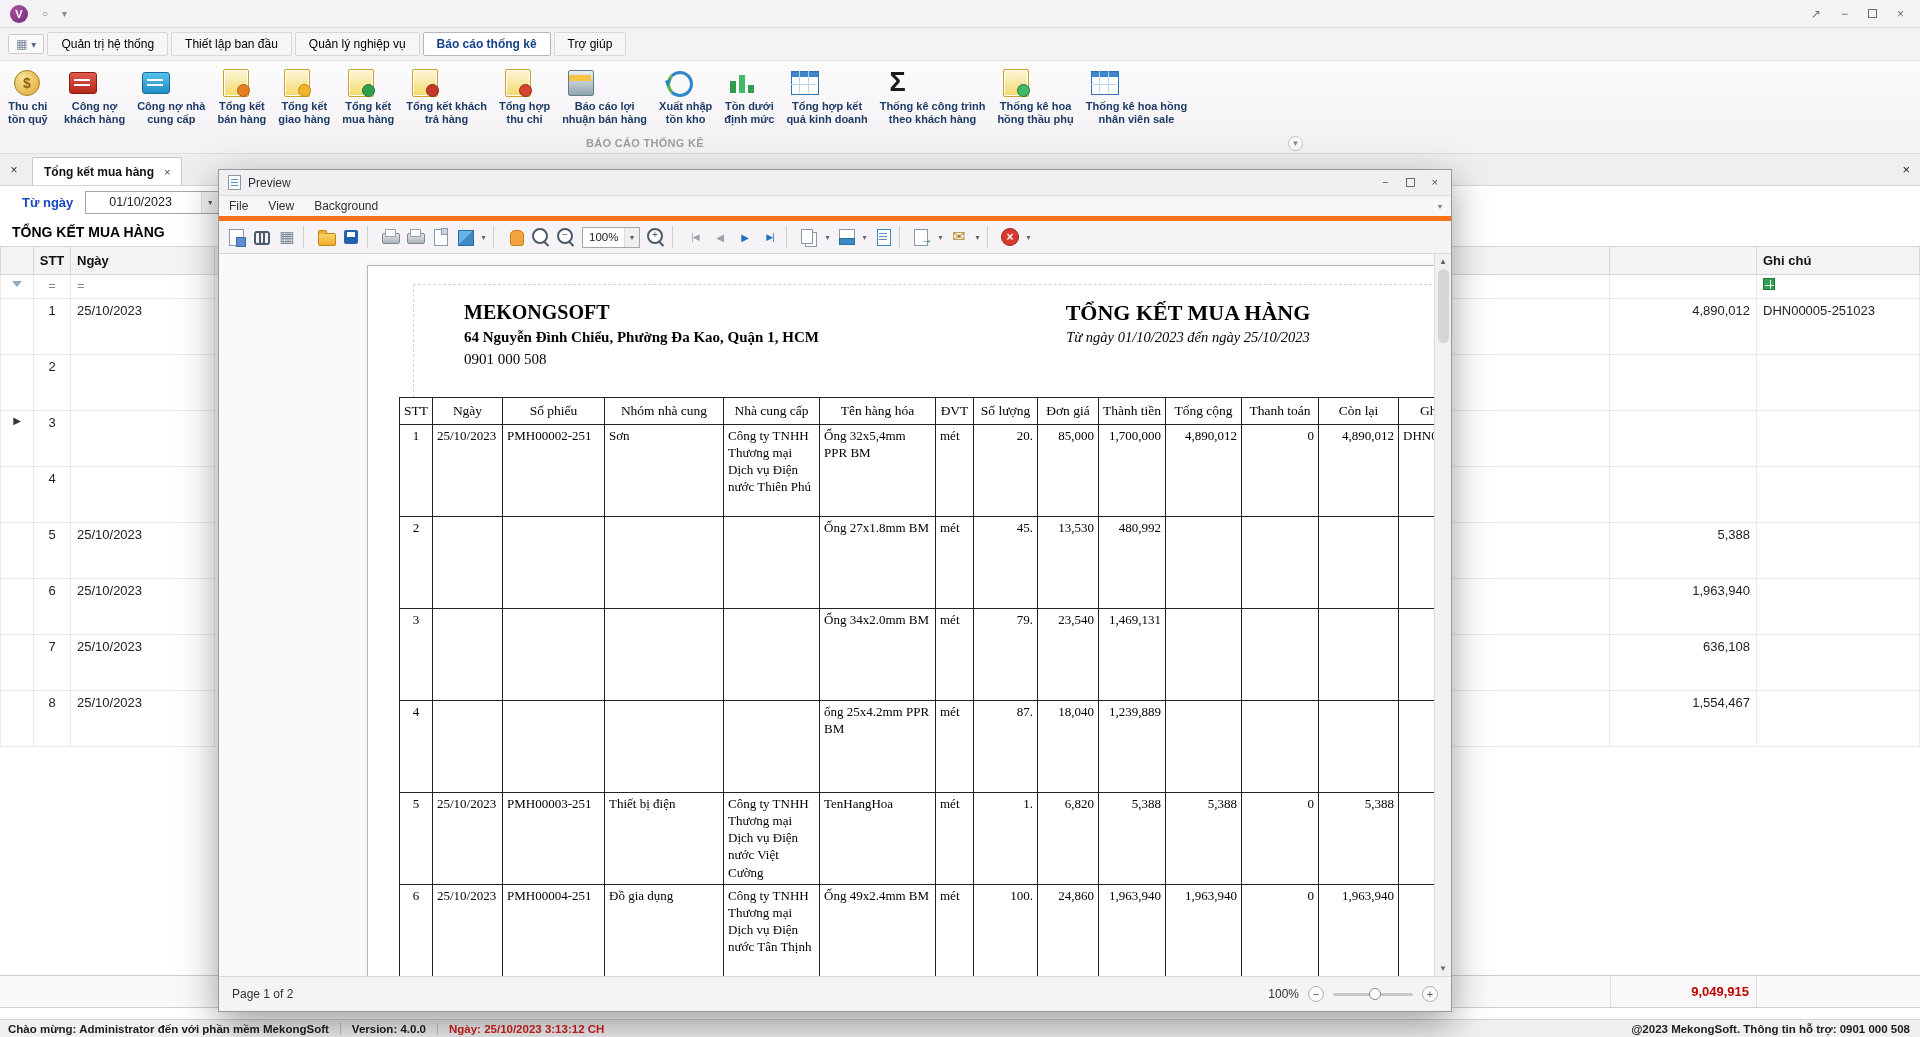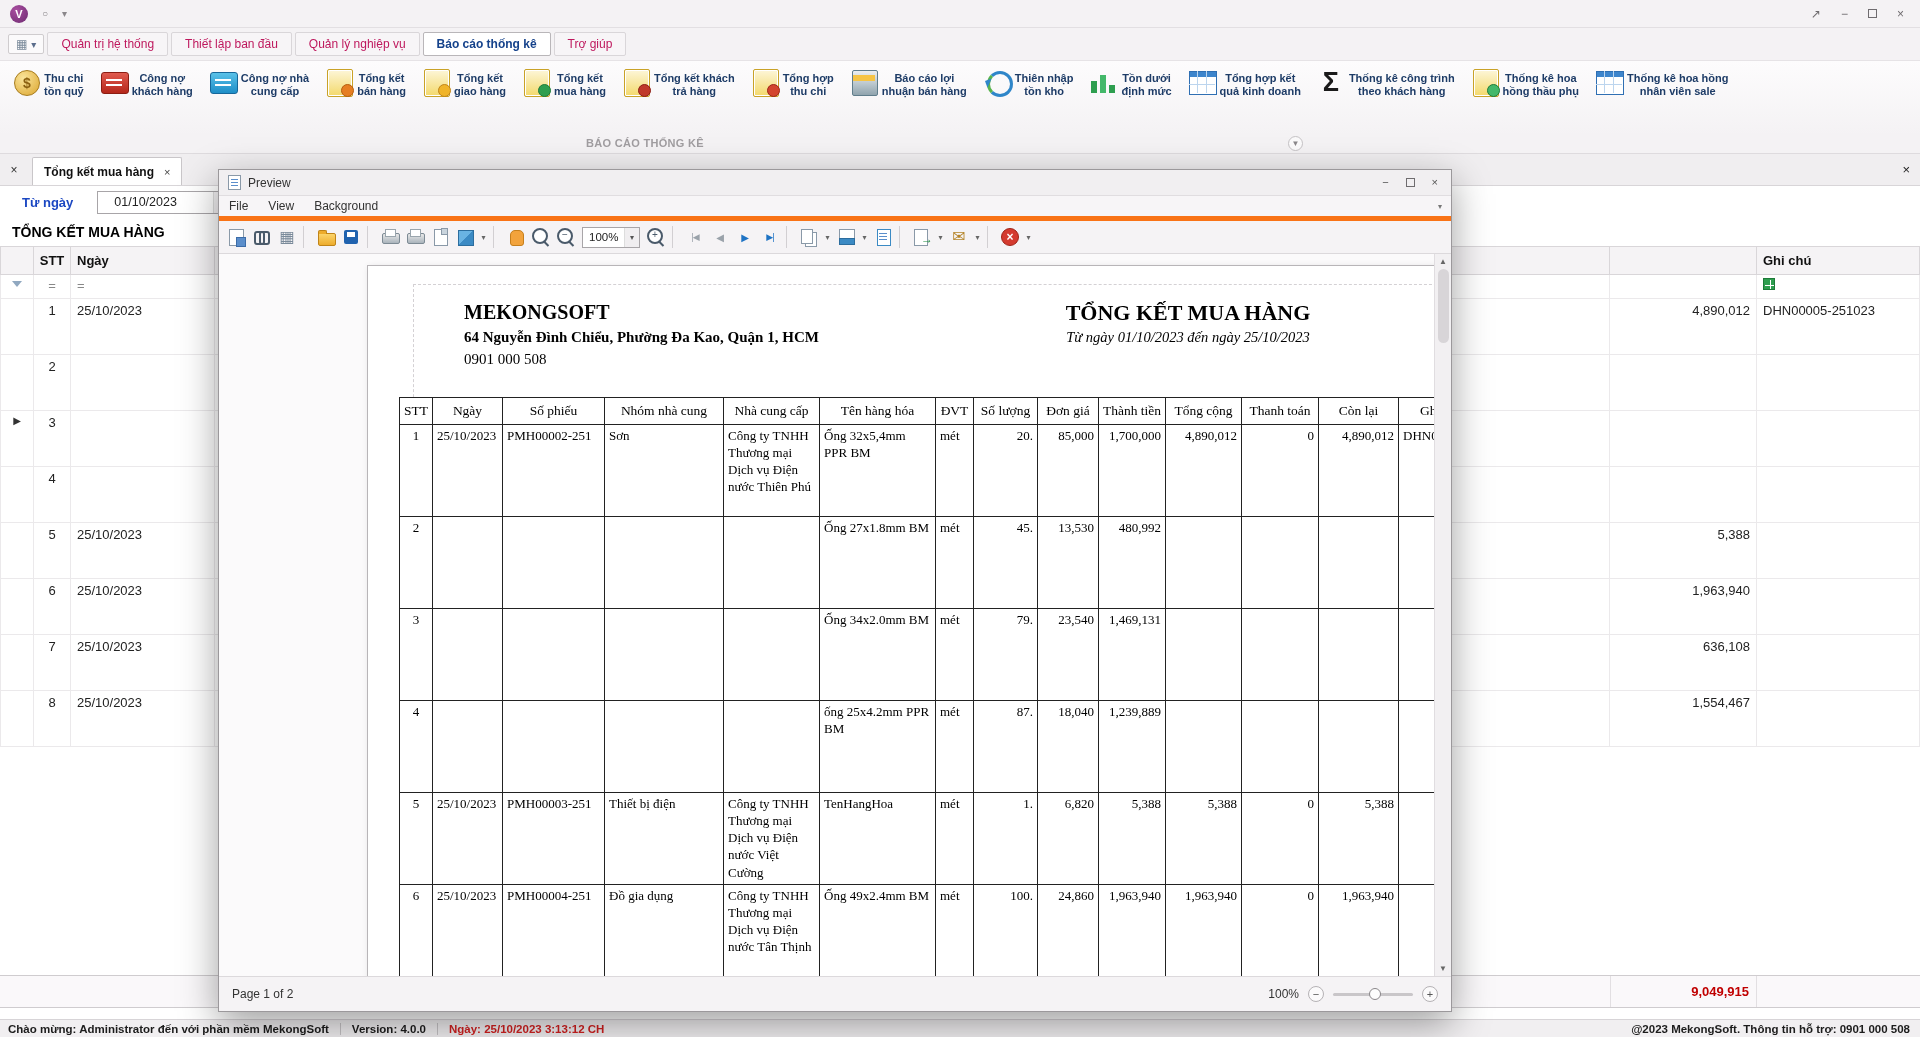--- a/index.html
+++ b/index.html
@@ -14,26 +14,26 @@
 .tb-title{position:absolute;left:0;right:0;text-align:center;font-size:12px;color:#8f8c8f;pointer-events:none}
 .tb-title b{color:#4a474a}
 .tb-controls{margin-left:auto;display:flex;align-items:center;gap:20px;margin-right:16px;color:#6f6c6f;font-size:12px}
 .wbtn{cursor:default;line-height:1}
 .sq{width:9px;height:9px;border:1px solid #6f6c6f;display:inline-block}
 
 
 .menubar{position:absolute;top:28px;left:0;right:0;height:33px;background:#f4f2f4;display:flex;align-items:center;padding-left:8px;gap:3px;border-bottom:1px solid #e6e3e6}
 .mgrid-btn{display:flex;align-items:center;gap:4px;border:1px solid #cfccce;background:#fbfafb;border-radius:2px;padding:3px 7px;font-size:10px;color:#5b6d8c}
 .mgrid-btn .g{font-size:12px;color:#7a8a9a;line-height:1}
-.mtab{font-size:12px;color:#be185d;padding:4px 13px;border:1px solid #d9d6d9;background:#f7f5f7;border-radius:2px}
+.mtab{font-size:12px;color:#000000;padding:4px 13px;border:1px solid #d9d6d9;background:#f7f5f7;border-radius:2px}
 .mtab[data-active="true"]{background:#fff;color:#15428b;font-weight:bold;border-color:#b9b6b9}
 
 
 .ribbon{position:absolute;top:61px;left:0;right:0;height:74px;background:linear-gradient(#fdfcfd,#f4f2f4);display:flex;align-items:flex-start;padding:3px 2px 0 2px}
-.ritem{display:flex;flex-direction:row;align-items:flex-end;padding:2px 6px;min-width:56px}
+.ritem{display:flex;flex-direction:column;align-items:flex-start;padding:2px 6px;min-width:56px}
 .rlabel{white-space:pre-line;text-align:center;font-size:11px;font-weight:bold;color:#1e3c67;line-height:1.2;margin-top:2px}
 .ricon{height:32px;width:36px;position:relative;display:flex;align-items:center;justify-content:center}
 .ricon::before,.ricon::after{position:absolute}
 [data-icon="cash-fund-icon"]::before{content:"$";width:24px;height:24px;border-radius:50%;background:radial-gradient(circle at 35% 30%,#fae49a,#dca62f);border:1px solid #a77c1d;color:#8a5f10;font-weight:bold;font-size:14px;display:flex;align-items:center;justify-content:center;top:4px;left:6px}
 [data-icon="customer-debt-icon"]::before{content:"";width:26px;height:20px;top:6px;left:5px;background:linear-gradient(#e05a4e,#b5271b);border:1px solid #8c1d13;border-radius:3px}
 [data-icon="customer-debt-icon"]::after{content:"";width:16px;height:2px;top:13px;left:10px;background:#fff;box-shadow:0 5px 0 #fff}
 [data-icon="supplier-debt-icon"]::before{content:"";width:26px;height:20px;top:6px;left:5px;background:linear-gradient(#59c1e8,#1f8ec7);border:1px solid #16679a;border-radius:3px}
 [data-icon="supplier-debt-icon"]::after{content:"";width:16px;height:2px;top:13px;left:10px;background:#fff;box-shadow:0 5px 0 #fff}
 [data-icon="sales-summary-icon"]::before,[data-icon="delivery-summary-icon"]::before,[data-icon="purchase-summary-icon"]::before,
 [data-icon="returns-summary-icon"]::before,[data-icon="cashflow-summary-icon"]::before,[data-icon="subcontractor-commission-icon"]::before{
@@ -61,21 +61,21 @@
 
 .tabbar{position:absolute;top:154px;left:0;right:0;height:32px;background:#f0eef0;border-bottom:1px solid #d8d5d8;display:flex;align-items:flex-end}
 .tab-close-left{width:28px;height:26px;display:flex;align-items:center;justify-content:center;font-size:12px;color:#333;align-self:center}
 .doc-tab{display:flex;align-items:center;gap:10px;background:#fff;border:1px solid #c9c6c9;border-bottom:none;padding:0 11px;font-size:12px;color:#111;height:28px;margin-left:4px;border-radius:2px 2px 0 0;font-weight:bold}
 .tab-x{font-size:11px;color:#444;font-weight:normal}
 .tabbar-rx{margin-left:auto;margin-right:10px;font-size:13px;color:#222;align-self:center}
 
 
 .filterbar{position:absolute;top:186px;left:0;right:0;height:32px;background:#fff;display:flex;align-items:center}
 .f-label{color:#1b47c2;font-weight:bold;font-size:13px;margin-left:22px}
-.f-input{margin-left:24px;width:134px;height:23px;border:1px solid #a8a5a8;background:#fff;display:flex;align-items:center;font-size:12.5px;padding-left:16px}
+.f-input{margin-left:12px;width:134px;height:23px;border:1px solid #a8a5a8;background:#fff;display:flex;align-items:center;font-size:12.5px;padding-left:23px}
 .f-input .dd{margin-left:auto;width:17px;height:100%;display:flex;align-items:center;justify-content:center;color:#555;font-size:8px;border-left:1px solid #ddd;background:#f3f1f3}
 .grid-title{position:absolute;top:218px;left:0;right:0;height:28px;display:flex;align-items:center;font-size:14px;font-weight:bold;color:#000;padding-left:12px;background:#fff}
 .grid{position:absolute;top:246px;left:0;width:1920px;border-collapse:collapse;table-layout:fixed;font-size:13px;background:#fff}
 .grid th{height:28px;background:#f5f3f5;border:1px solid #d9d6d9;font-weight:bold;color:#111;text-align:left;padding:0 6px;font-size:13px}
 .grid th.c-stt{text-align:center;padding:0}
 .grid td{border:1px solid #ebe9eb;height:56px;vertical-align:top;padding:4px 6px;color:#222}
 .grid .gfilter td{height:24px;padding:3px 6px;color:#888}
 .grid .c-sel{text-align:center;padding:4px 0;color:#333;font-size:10px}
 .grid td.c-stt{text-align:center}
 .grid td.c-num{text-align:right}
@@ -249,21 +249,21 @@
       </div>
 
       <div class="ritem">
         <span class="ricon" data-icon="profit-report-icon"></span>
         <span class="rlabel">Báo cáo lợi
 nhuận bán hàng</span>
       </div>
 
       <div class="ritem">
         <span class="ricon" data-icon="inventory-icon"></span>
-        <span class="rlabel">Thiên nhập
+        <span class="rlabel">Xuất nhập
 tồn kho</span>
       </div>
 
       <div class="ritem">
         <span class="ricon" data-icon="low-stock-icon"></span>
         <span class="rlabel">Tồn dưới
 định mức</span>
       </div>
 
       <div class="ritem">

